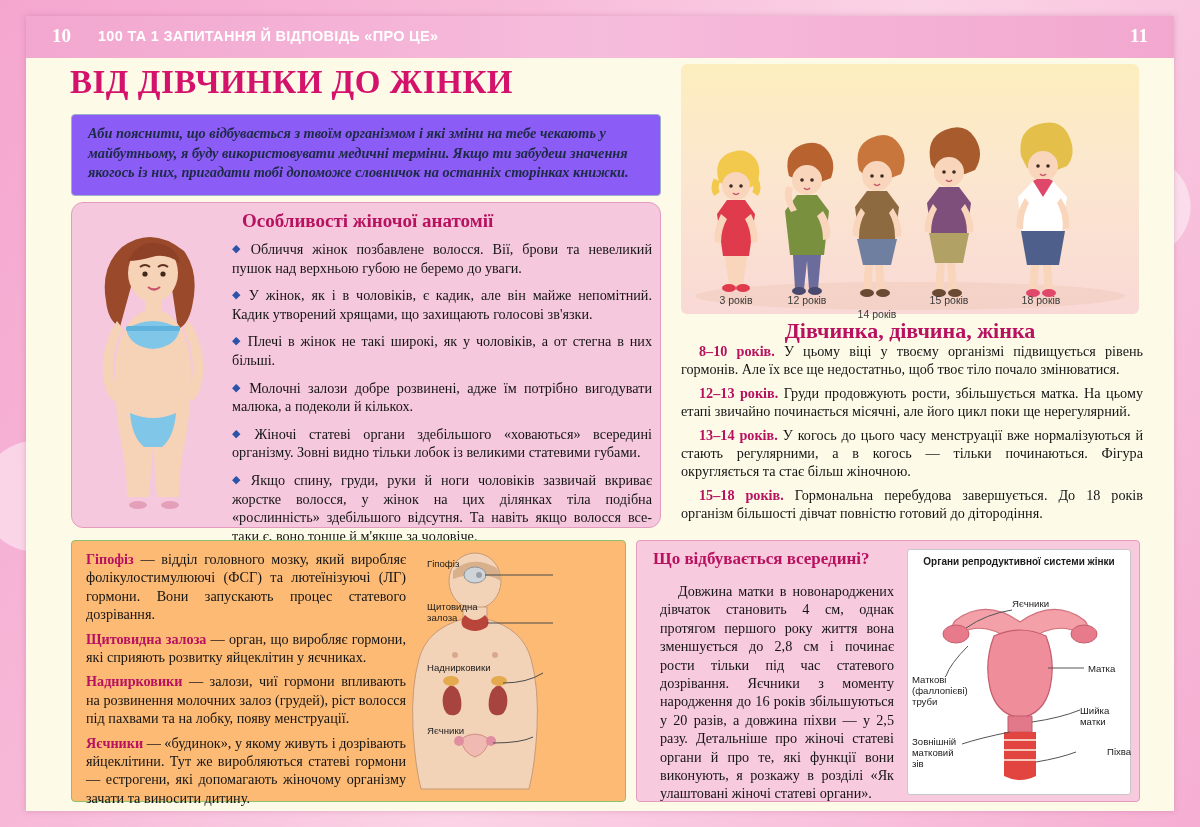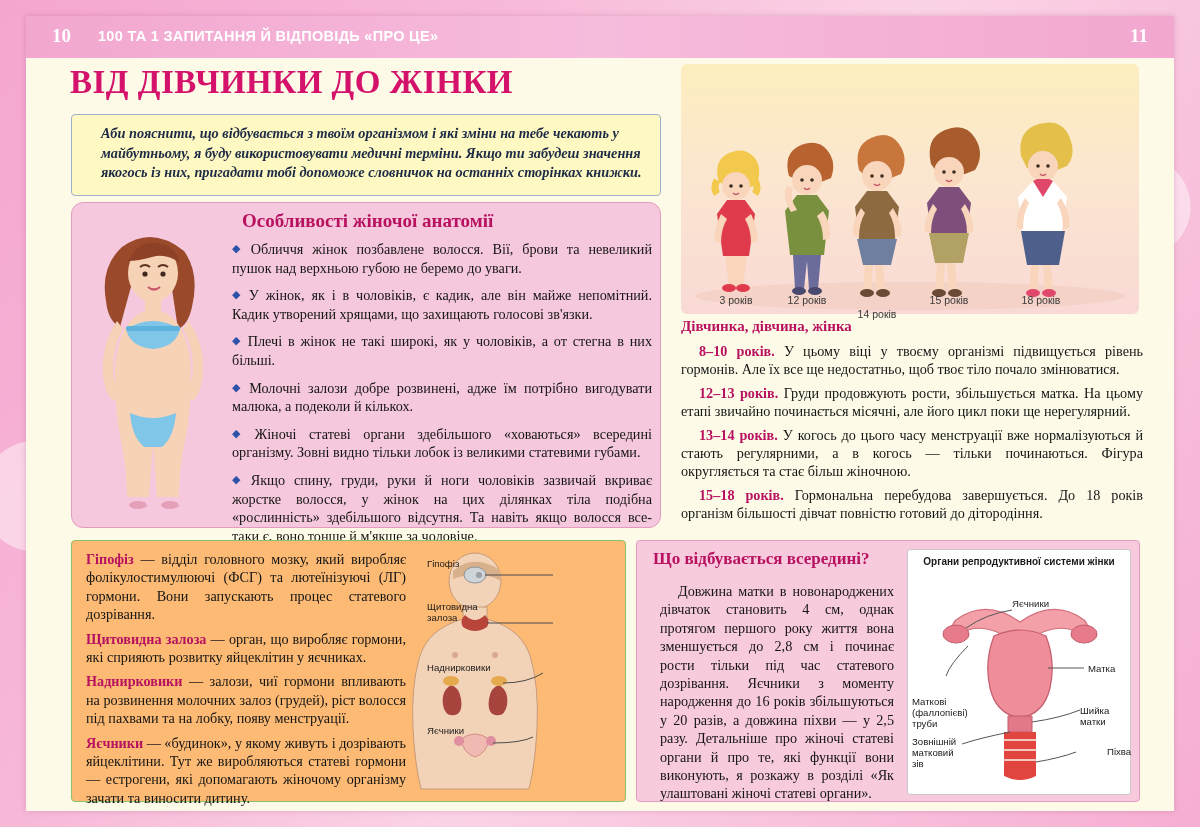--- a/index.html
+++ b/index.html
@@ -44,22 +44,22 @@
   }
   .title {
     position:absolute; left:44px; top:48px;
     font-family:"Liberation Serif", serif; font-weight:bold;
     font-size:33px; color:#d4126b; letter-spacing:.5px;
   }
 
   
   .intro {
     position:absolute; left:45px; top:98px; width:590px; height:82px;
-    background:#fef9c3; border:1px solid #9fb0cd; border-radius:4px;
-    padding:9px 14px 0 29px;
+    background:#8b5cf6; border:1px solid #9fb0cd; border-radius:4px;
+    padding:9px 14px 0 16px;
     font-style:italic; font-weight:bold; font-size:14.3px; line-height:19.5px;
     color:#1c2a45;
   }
 
   
   .anat {
     position:absolute; left:45px; top:186px; width:590px; height:326px;
     background:#f6c8dd; border:1px solid #e39cc0; border-radius:12px;
   }
   .anat h3 {
@@ -82,22 +82,22 @@
     position:absolute; left:655px; top:48px; width:458px; height:250px;
     background:linear-gradient(180deg,#fdeebe 0%, #fbe6cf 45%, #f9d9d6 100%);
     border-radius:6px;
   }
   .agecap {
     position:absolute; font-family:"Liberation Sans", sans-serif;
     font-size:10.5px; color:#3a3a3a; text-align:center; width:70px;
   }
   .ages-sub {
     position:absolute; left:655px; top:302px; width:458px;
-    text-align:left; font-family:"Liberation Serif", serif;
-    font-weight:bold; font-size:15px; color:#b8115f;
+    text-align:center; font-family:"Liberation Serif", serif;
+    font-weight:bold; font-size:22px; color:#b8115f;
   }
   .ages-txt {
     position:absolute; left:655px; top:326px; width:462px;
     font-size:14.2px; line-height:18.4px; color:#141414; text-align:justify;
   }
   .ages-txt p { margin:0 0 5px 0; text-indent:18px; }
   .ages-txt b { color:#b8115f; }
 
   
   .glossary {
@@ -363,21 +363,21 @@
           <path d="M96 190 h32 M96 200 h32 M96 210 h32" stroke="#f6c9bf" stroke-width="2"></path>
 
           <path d="M58 78 q20 -14 46 -18" stroke="#555" stroke-width="1" fill="none"></path>
           <path d="M60 96 q-18 18 -22 30" stroke="#555" stroke-width="1" fill="none"></path>
           <path d="M140 118 H176" stroke="#555" stroke-width="1"></path>
           <path d="M124 172 q28 -4 48 -12" stroke="#555" stroke-width="1" fill="none"></path>
           <path d="M102 182 q-30 6 -48 12" stroke="#555" stroke-width="1" fill="none"></path>
           <path d="M128 212 q24 -4 40 -10" stroke="#555" stroke-width="1" fill="none"></path>
         </svg>
         <div class="lbl" style="left:104px; top:48px;">Яєчники</div>
-        <div class="lbl" style="left:4px; top:146px; width:54px;">Маткові (фаллопієві) труби</div>
+        <div class="lbl" style="left:4px; top:124px; width:54px;">Маткові (фаллопієві) труби</div>
         <div class="lbl" style="left:180px; top:113px;">Матка</div>
         <div class="lbl" style="left:172px; top:155px;">Шийка матки</div>
         <div class="lbl" style="left:4px; top:186px; width:54px;">Зовнішній матковий зів</div>
         <div class="lbl" style="left:176px; top:196px;padding-left:23px;">Піхва</div>
       </div>
     </div>
 
   </div>
 </div>
 

